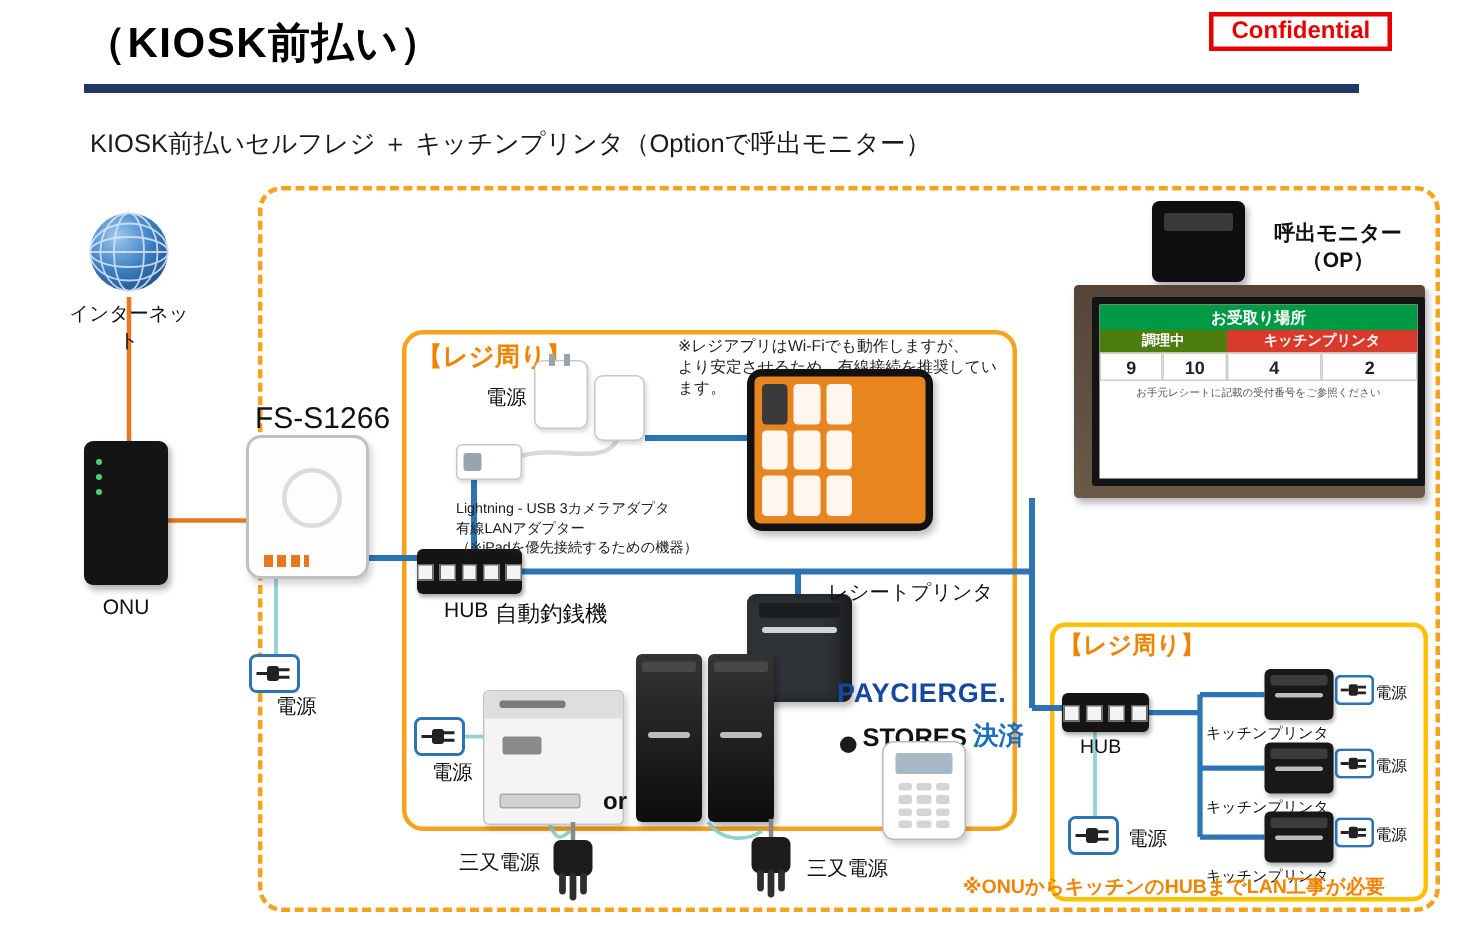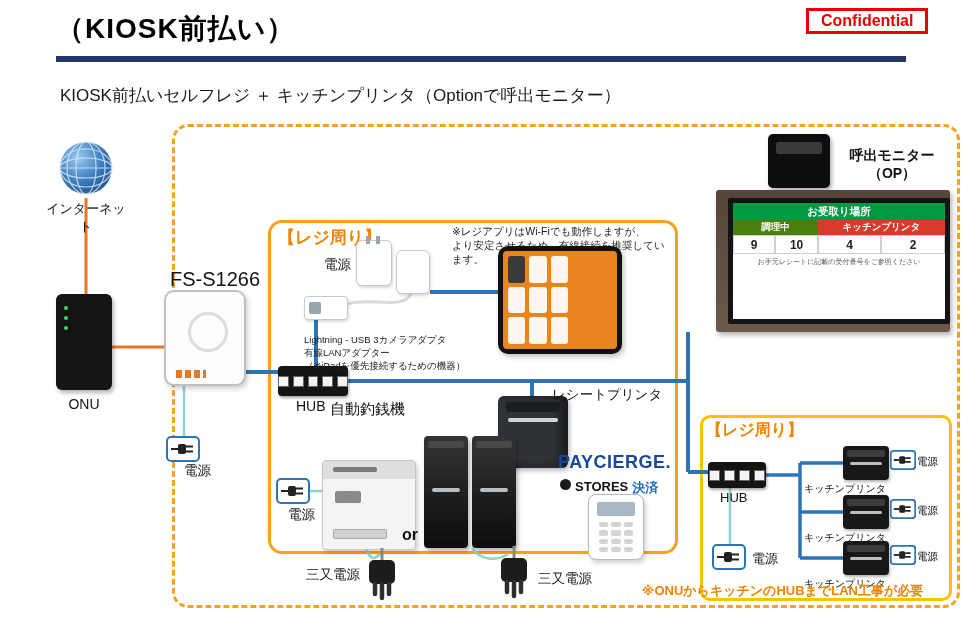--- a/index.html
+++ b/index.html
@@ -68,21 +68,21 @@
   .tower{flex:1;background:linear-gradient(#343434,#0c0c0c);border-radius:4px;position:relative;box-shadow:2px 3px 4px rgba(0,0,0,.3)}
   .tower::before{content:"";position:absolute;left:4px;top:5px;right:4px;height:7px;background:#484848;border-radius:2px}
   .tower::after{content:"";position:absolute;left:8px;top:52px;right:8px;height:4px;background:#b9bec2;border-radius:2px}
 
   .term{left:588px;top:494px;width:54px;height:64px;background:#fff;border:1.5px solid #b9b9b9;border-radius:8px;box-shadow:2px 3px 4px rgba(0,0,0,.18)}
   .term-screen{position:absolute;left:8px;top:7px;right:8px;height:14px;background:#a7b8c6;border-radius:2px}
   .term-keys{position:absolute;left:10px;top:27px;right:10px;bottom:7px;display:grid;grid-template-columns:repeat(3,1fr);grid-auto-rows:1fr;gap:3px}
   .term-keys b{background:#d4d4d4;border-radius:2px;display:block}
 
   .payciege{left:558px;top:452px;font-size:18px;font-weight:bold;color:#17479e;letter-spacing:.5px}
-  .stores{left:560px;top:479px;font-size:13px;font-weight:bold;display:flex;align-items:flex-start;gap:4px}
+  .stores{left:560px;top:479px;font-size:17px;font-weight:bold;display:flex;align-items:flex-end;gap:4px}
   .stores-dot{width:11px;height:11px;border-radius:50%;background:#1b1b1b;display:inline-block}
   .stores-pay{color:#1a6fc4}
 
   .tplug{width:40px;height:54px}
   .kprinter{width:46px;height:34px;background:#181818;border-radius:4px;box-shadow:1px 2px 3px rgba(0,0,0,.3)}
   .kprinter::before{content:"";position:absolute;left:4px;top:4px;right:4px;height:7px;background:#3c3c3c;border-radius:2px}
   .kprinter::after{content:"";position:absolute;left:7px;top:16px;right:7px;height:3px;background:#b9bec2;border-radius:2px}
 
   .mondev{left:768px;top:134px;width:62px;height:54px;background:#0e0e0e;border-radius:5px;box-shadow:2px 3px 4px rgba(0,0,0,.3)}
   .mondev::before{content:"";position:absolute;left:8px;top:8px;right:8px;height:12px;background:#3a3a3a;border-radius:2px}

